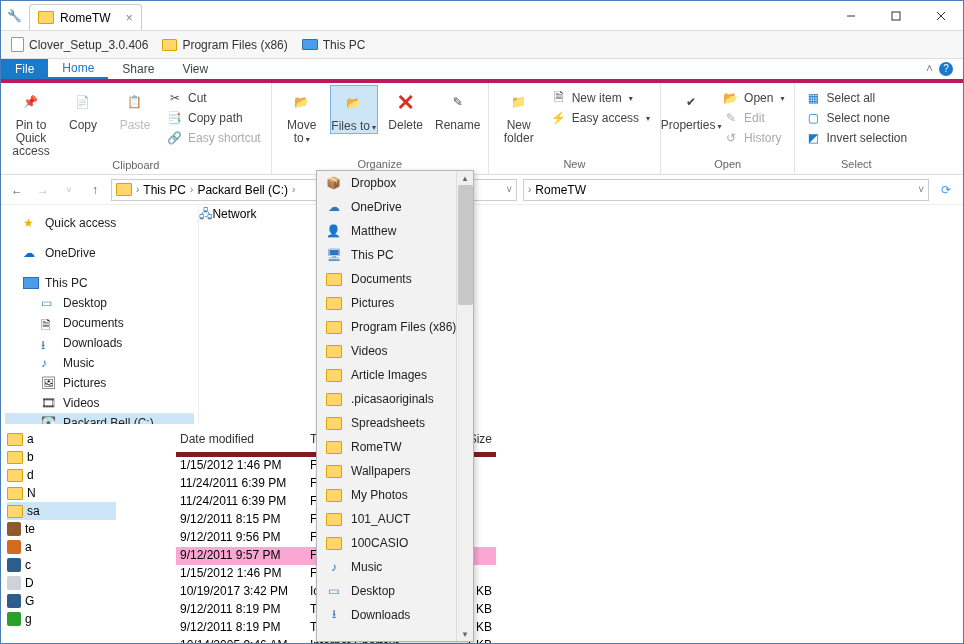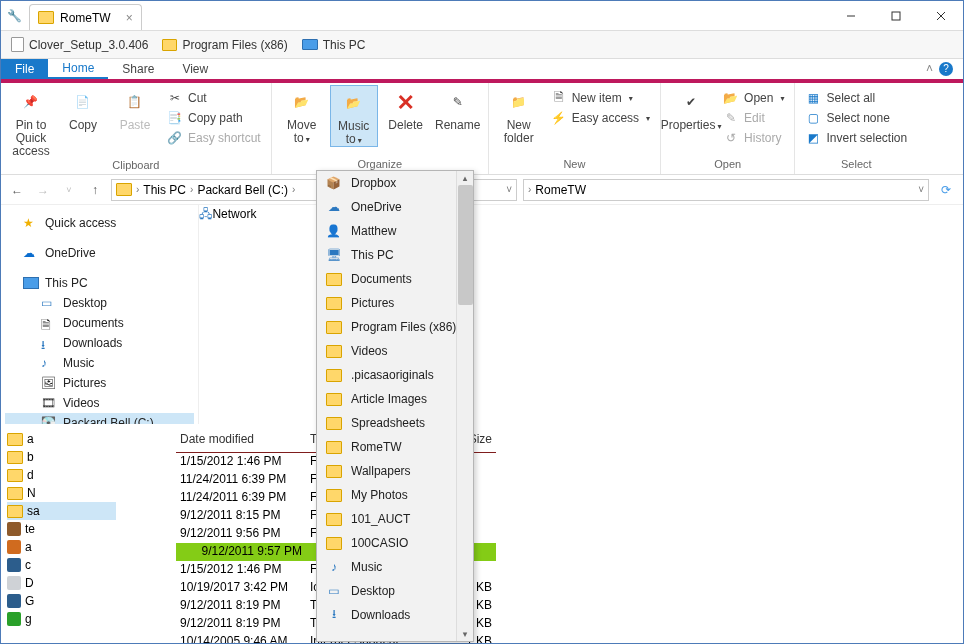--- a/index.html
+++ b/index.html
@@ -52,23 +52,23 @@
 .nav .star { color: #f0b000; }
 .files { flex: 1; position: relative; overflow: hidden; display: flex; }
 .filecol { width: 115px; padding: 6px 0 0 6px; }
 .filecol .hdr { font-weight: normal; color: #333; padding: 2px 4px 6px; border-bottom: 1px solid #eee;}
 .filecol .row { display: flex; align-items: center; gap: 4px; padding: 1px 0; height: 18px; overflow: hidden; white-space: nowrap;}
 .filecol .row.sel { background: #cde6f7; }
 .filecol .fico { width: 16px; height: 13px; background: #ffd76a; border: 1px solid #d9a400; border-radius: 1px; flex: none; }
 .filecol .gico { width: 14px; height: 14px; border-radius: 2px; flex: none; }
 .rightcols { flex: 1; display: flex; padding: 6px 10px 0 60px; gap: 0; }
 .col { display: flex; flex-direction: column;}
-.col .hdr { color: #333; padding: 2px 4px 6px; border-bottom: 1px solid #7f1d1d; }
+.col .hdr { color: #333; padding: 2px 4px 6px; border-bottom: 5px solid #7f1d1d; }
 .col .cell { height: 18px; padding: 1px 4px; white-space: nowrap; overflow: hidden;}
-.col .cell.sel { background: #84cc16; text-align: right; }
+.col .cell.sel { background: #f9a8d4; }
 .col.date { width: 130px; }
 .col.type { width: 120px; }
 .col.size { width: 70px; text-align: right;}
 .copymenu { position: absolute; left: 316px; top: 170px; width: 158px; height: 472px; background: #f2f2f2; border: 1px solid #b5b5b5; box-shadow: 2px 2px 6px rgba(0,0,0,.2); z-index: 50; overflow: hidden; }
 .copymenu .mi { display: flex; align-items: center; gap: 8px; padding: 4px 8px; color: #222; }
 .copymenu .mi .mico { width: 18px; height: 16px; display: flex; align-items: center; justify-content: center; }
 .copymenu .folder-ico { width: 16px; height: 13px; background: #ffd76a; border: 1px solid #d9a400; border-radius: 1px; }
 .copymenu .scroll { position: absolute; right: 0; top: 0; width: 17px; height: 100%; background: #f0f0f0; border-left: 1px solid #ddd; display:flex;flex-direction:column;align-items:center;justify-content:space-between;padding:2px 0;}
 .copymenu .thumb { width: 15px; height: 120px; background: #c8c8c8; border-radius: 2px; margin-top: 2px;}
 svg { display: block; }
@@ -164,21 +164,21 @@
       <div class="rg-label">Clipboard</div>
     </div>
     <div class="rg">
       <div class="rg-body">
         <div class="big-btn">
             <div class="ico">📂</div>
             <span><span>Move to</span><span class="dd-arrow">▾</span></span>
           </div>
         <div class="big-btn selected">
             <div class="ico">📂</div>
-            <span><span>Music to</span><span class="dd-arrow">▾</span></span>
+            <span><span>Files to</span><span class="dd-arrow">▾</span></span>
           </div>
         <div class="big-btn">
             <div class="ico" style="color:#d93025;font-size:22px;font-weight:bold">✕</div>
             <span>Delete</span>
           </div>
         <div class="big-btn">
             <div class="ico">✎</div>
             <span>Rename</span>
           </div>
       </div>
@@ -476,27 +476,27 @@
         <div class="mi">
           <span class="mico">
             <span class="folder-ico"></span>
           </span>
           <span>Videos</span>
         </div>
         <div class="mi">
           <span class="mico">
             <span class="folder-ico"></span>
           </span>
+          <span>Article Images</span>
+        </div>
+        <div class="mi">
+          <span class="mico">
+            <span class="folder-ico"></span>
+          </span>
           <span>.picasaoriginals</span>
-        </div>
-        <div class="mi">
-          <span class="mico">
-            <span class="folder-ico"></span>
-          </span>
-          <span>Article Images</span>
         </div>
         <div class="mi">
           <span class="mico">
             <span class="folder-ico"></span>
           </span>
           <span>Spreadsheets</span>
         </div>
         <div class="mi">
           <span class="mico">
             <span class="folder-ico"></span>

